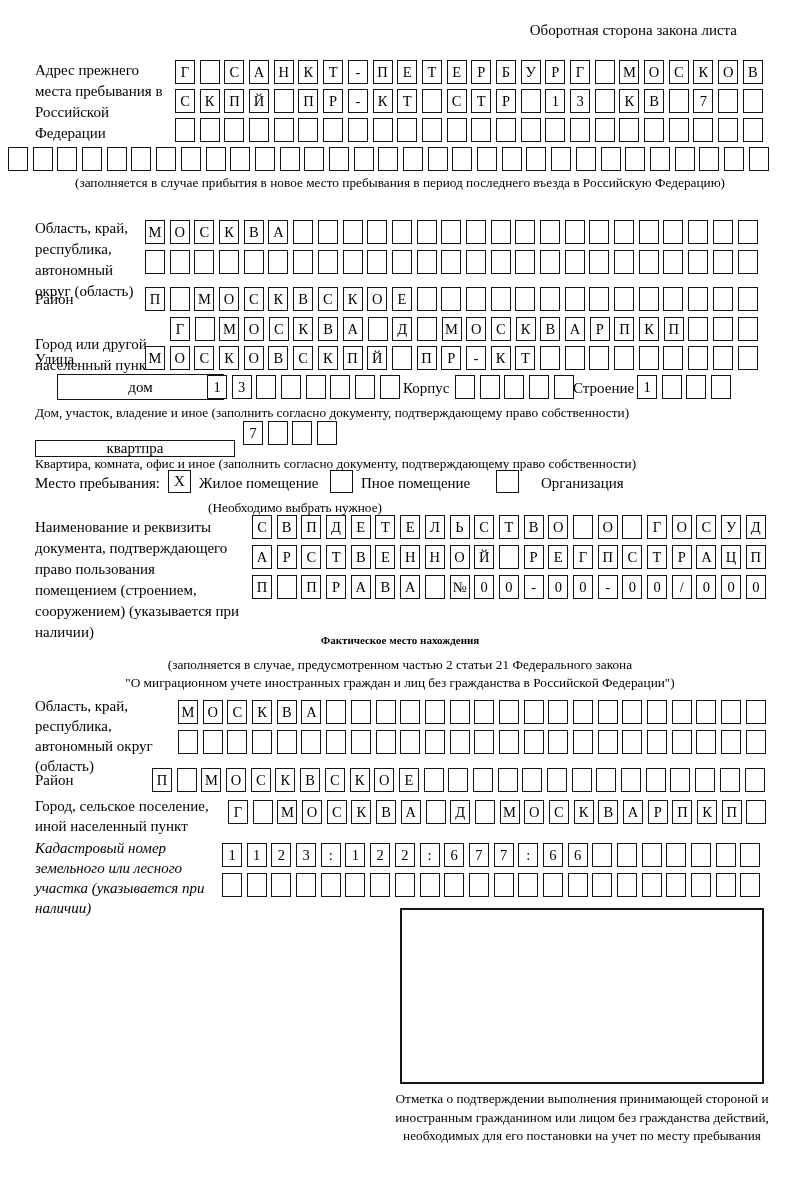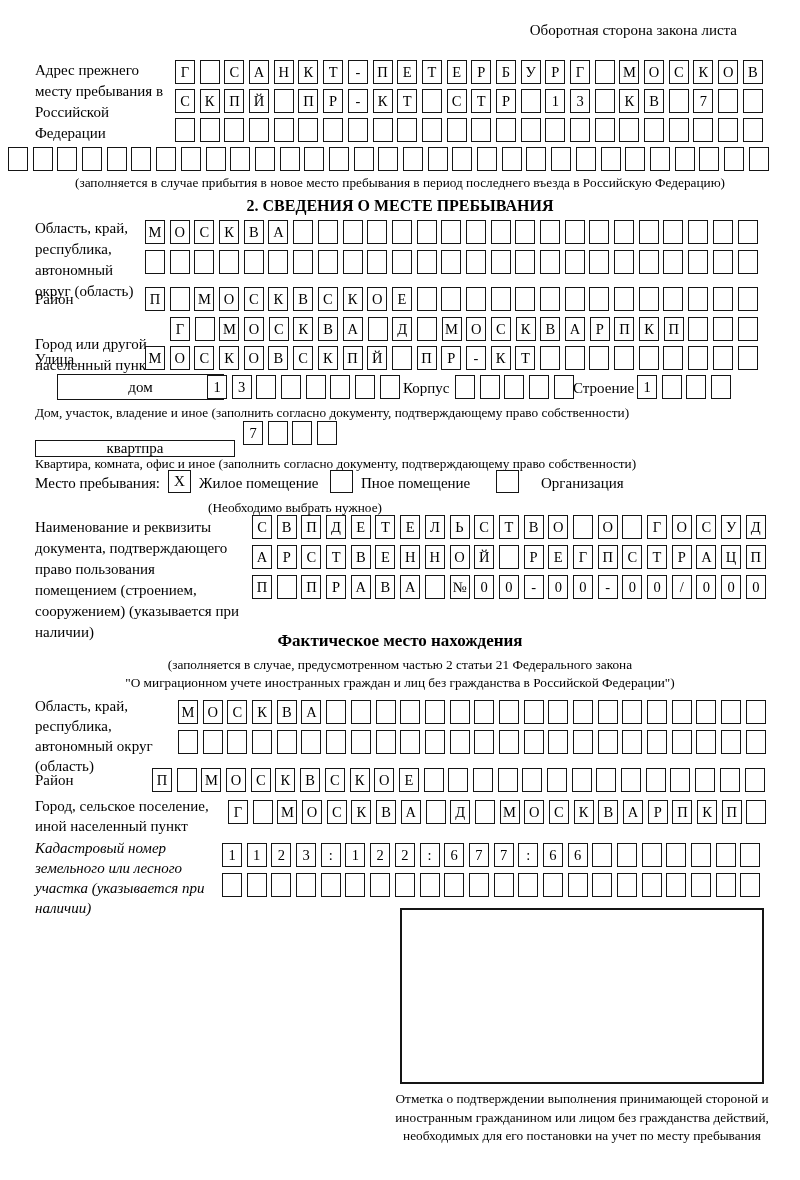--- a/index.html
+++ b/index.html
@@ -33,21 +33,21 @@
   .stampbox { position:absolute; border:2px solid #151515; box-sizing:border-box; background:#fff; }
   .fullw { left:0; width:800px; }
 </style>
 </head>
 <body>
 
 <div class="page">
 
   <div class="abs lbl" style="top:20px; right:63px;">Оборотная сторона закона листа</div>
 
-  <div class="abs lbl" style="left:35px; top:60px; width:132px;">Адрес прежнего месту пребывания в Российской Федерации</div>
+  <div class="abs lbl" style="left:35px; top:60px; width:132px;">Адрес прежнего места пребывания в Российской Федерации</div>
   <div class="cellrow" style="left:175px; top:60px;">
       <span class="cell">Г</span>
       <span class="cell"></span>
       <span class="cell">С</span>
       <span class="cell">А</span>
       <span class="cell">Н</span>
       <span class="cell">К</span>
       <span class="cell">Т</span>
       <span class="cell">-</span>
       <span class="cell">П</span>
@@ -147,21 +147,20 @@
       <span class="cell"></span>
       <span class="cell"></span>
       <span class="cell"></span>
       <span class="cell"></span>
       <span class="cell"></span>
       <span class="cell"></span>
       <span class="cell"></span>
     </div>
   <div class="abs note center fullw" style="top:174px;">(заполняется в случае прибытия в новое место пребывания в период последнего въезда в Российскую Федерацию)</div>
 
-  <div class="abs lbl bold center fullw" style="top:195px; font-size:16px;">2. СВЕДЕНИЯ О МЕСТЕ ПРЕБЫВАНИЯ</div>
 
   <div class="abs lbl" style="left:35px; top:218px; width:115px;">Область, край, республика, автономный округ (область)</div>
   <div class="cellrow" style="left:145px; top:220px;">
       <span class="cell">М</span>
       <span class="cell">О</span>
       <span class="cell">С</span>
       <span class="cell">К</span>
       <span class="cell">В</span>
       <span class="cell">А</span>
       <span class="cell"></span>
@@ -408,21 +407,21 @@
       <span class="cell">0</span>
       <span class="cell">-</span>
       <span class="cell">0</span>
       <span class="cell">0</span>
       <span class="cell">/</span>
       <span class="cell">0</span>
       <span class="cell">0</span>
       <span class="cell">0</span>
     </div>
 
-  <div class="abs lbl bold center fullw" style="top:630px; font-size:17px;">Фактическое место нахождения</div>
+  <div class="abs lbl bold center fullw" style="top:630px; font-size:11px;">Фактическое место нахождения</div>
   <div class="abs note center fullw" style="top:656px;">(заполняется в случае, предусмотренном частью 2 статьи 21 Федерального закона</div>
   <div class="abs note center fullw" style="top:674px;">"О миграционном учете иностранных граждан и лиц без гражданства в Российской Федерации")</div>
 
   <div class="abs lbl" style="left:35px; top:696px; width:150px; line-height:20px;">Область, край, республика, автономный округ (область)</div>
   <div class="cellrow" style="left:178px; top:700px;">
       <span class="cell">М</span>
       <span class="cell">О</span>
       <span class="cell">С</span>
       <span class="cell">К</span>
       <span class="cell">В</span>

